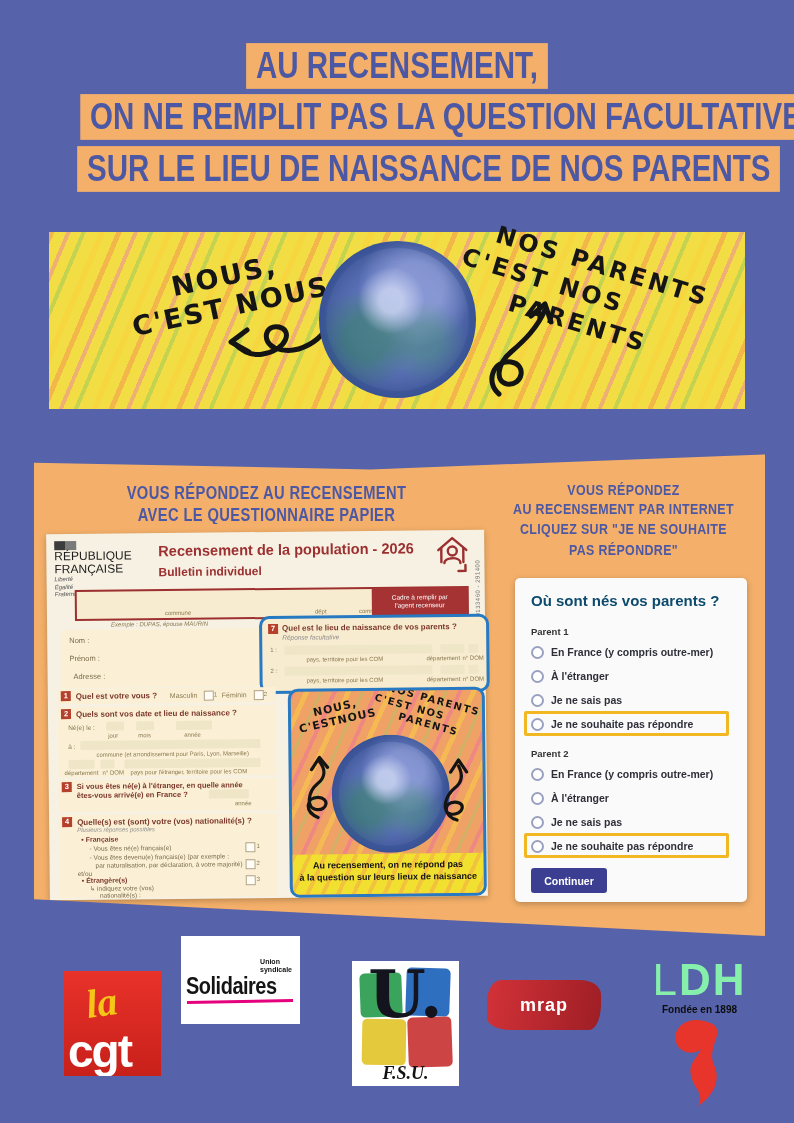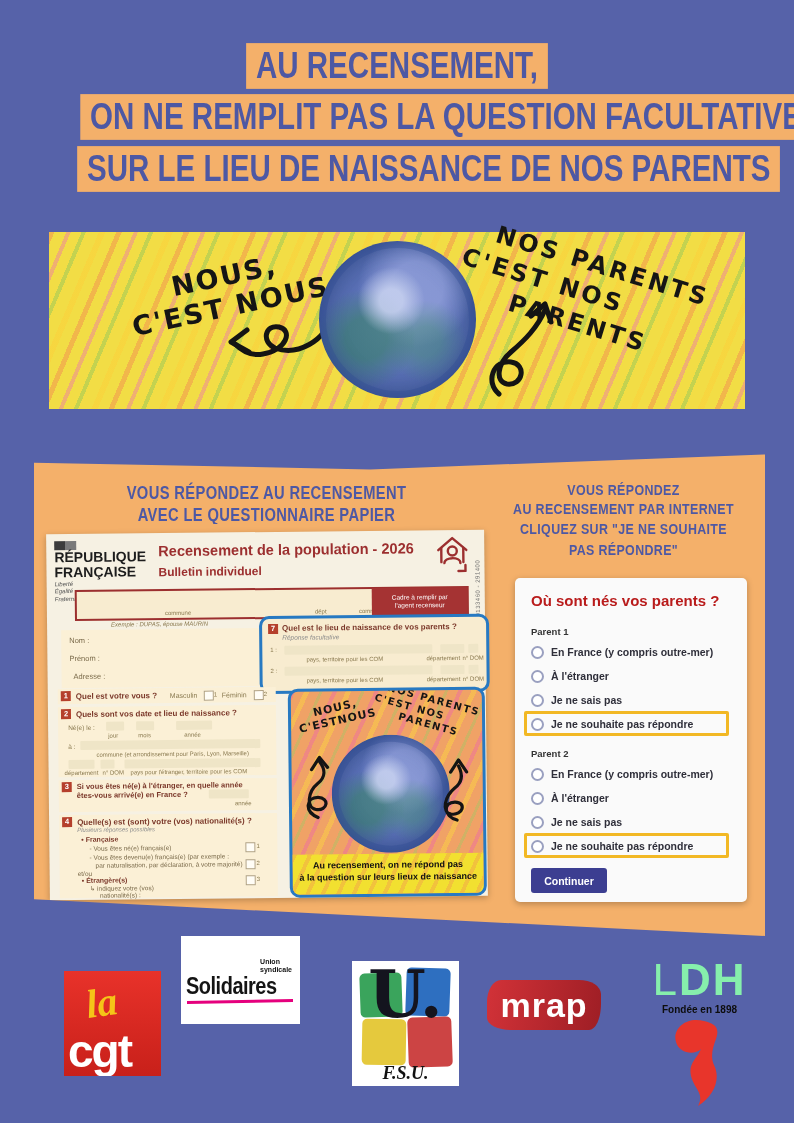--- a/index.html
+++ b/index.html
@@ -46,21 +46,21 @@
          clip-path:polygon(0% 2.2%, 46% 3.6%, 100% 0.5%, 100% 100%, 0% 92.4%);}
   .col-header{position:absolute;text-align:center;color:#4d58a4;font-weight:bold;
          transform:scale(0.92,1.1);letter-spacing:0.4px;}
   .paper-header{left:10px;top:32px;width:445px;font-size:16px;line-height:1.25;}
   .net-header{left:452px;top:32px;width:275px;font-size:13.5px;line-height:1.35;}
 
   
   .form-card{position:absolute;left:14px;top:80px;width:438px;height:366px;background:#f6f1e3;
          transform:rotate(-0.6deg);box-shadow:0 2px 6px rgba(0,0,0,0.25);font-family:"Liberation Sans",sans-serif;}
   .abs{position:absolute;}
-  .rf-name{font-size:14px;font-weight:bold;color:#1d1d1d;line-height:1.1;}
+  .rf-name{font-size:12px;font-weight:normal;color:#1d1d1d;line-height:1.1;}
   .rf-motto{font-size:6px;font-style:italic;color:#555;line-height:1.25;}
   .flagmark{width:22px;height:9px;background:linear-gradient(90deg,#3c3c3c 0 50%,#7a7a7a 50% 100%);}
   .form-title{font-size:15px;font-weight:bold;color:#9c2f2f;white-space:nowrap;transform:scale(0.97,1);transform-origin:left;}
   .form-subtitle{font-size:12px;font-weight:bold;color:#9c2f2f;}
   .side-vert{writing-mode:vertical-rl;transform:rotate(180deg);font-size:6px;color:#6d6d6d;letter-spacing:0.5px;}
   .commune-band{border:2px solid #9c2f2f;background:#f8ecd0;}
   .band-label{font-size:6px;color:#8a7a50;}
   .agent-box{background:#a53333;color:#fff;font-size:6.5px;line-height:1.3;text-align:center;
         display:flex;flex-direction:column;justify-content:center;}
   .tiny-it{font-size:6px;font-style:italic;color:#8a7a50;}
@@ -95,21 +95,21 @@
   .ov-caption{position:absolute;left:0;bottom:0;width:100%;height:40px;text-align:center;
       background:
         repeating-linear-gradient(115deg, rgba(242,150,80,0.4) 0 4px, rgba(242,150,80,0) 4px 14px),
         #f2e030;
       font-size:9px;font-weight:bold;color:#111;line-height:1.3;padding-top:6px;box-sizing:border-box;
       font-family:"Liberation Sans",sans-serif;}
 
   
   .web-card{position:absolute;left:481px;top:126px;width:232px;height:324px;background:#fafafa;
        border-radius:5px;box-shadow:0 2px 6px rgba(0,0,0,0.25);}
-  .web-title{position:absolute;left:16px;top:14px;font-size:15px;font-weight:bold;color:#b91c1c;}
+  .web-title{position:absolute;left:16px;top:14px;font-size:15px;font-weight:bold;color:#0c4a6e;}
   .parent-label{position:absolute;left:16px;font-size:9.5px;font-weight:bold;color:#333;}
   .opt{position:absolute;left:16px;height:16px;display:flex;align-items:center;gap:7px;}
   .radio{width:13px;height:13px;border:2px solid #9aa0c0;border-radius:50%;background:#fff;box-sizing:border-box;flex:none;}
   .opt-label{font-size:10.5px;font-weight:bold;color:#2f2f3a;white-space:nowrap;}
   .hlbox{position:absolute;left:9px;width:205px;height:25px;border:3px solid #f2b824;border-radius:2px;box-sizing:border-box;}
   .continue-btn{position:absolute;left:16px;top:290px;width:76px;height:25px;background:#3c3e91;color:#fff;
       font-size:10.5px;font-weight:bold;border:none;border-radius:3px;font-family:"Liberation Sans",sans-serif;}
 
   
   .logo{position:absolute;}
@@ -122,21 +122,21 @@
   .sol-name{position:absolute;left:5px;top:38px;font-size:21px;font-weight:bold;color:#141414;letter-spacing:-0.5px;transform:scale(0.95,1.1);transform-origin:left;}
   .sol-bar{position:absolute;left:6px;top:64px;width:106px;height:3px;background:#e5007d;transform:rotate(-1deg);}
   .fsu{left:352px;top:961px;width:107px;height:125px;background:#fff;}
   .patch{position:absolute;border-radius:5px;}
   .fsu-u{position:absolute;left:0;top:-6px;width:100%;text-align:center;font-family:"DejaVu Serif",serif;
       font-weight:bold;font-size:66px;color:#14141e;}
   .fsu-name{position:absolute;left:0;bottom:2px;width:100%;text-align:center;font-family:"Liberation Serif",serif;
       font-style:italic;font-weight:bold;font-size:18px;color:#111;}
   .mrap{left:487px;top:980px;width:114px;height:50px;background:linear-gradient(100deg,#d23238,#9e1e25);
       border-radius:14px 22px 12px 24px / 22px 14px 26px 12px;display:flex;align-items:center;justify-content:center;}
-  .mrap-name{color:#fff;font-weight:bold;font-size:34px;letter-spacing:1px;}
+  .mrap-name{color:#fff;font-weight:bold;font-size:18px;letter-spacing:1px;}
   .ldh{left:642px;top:958px;width:115px;height:150px;text-align:center;}
   .ldh-name{font-size:44px;color:#86efac;letter-spacing:2px;line-height:1;}
   .ldh-name .light{font-weight:normal;}
   .ldh-name .bold{font-weight:bold;}
   .ldh-sub{font-size:10px;font-weight:bold;color:#0d0d0d;margin-top:2px;}
   .ldh-mark{margin-top:4px;}
 </style>
 </head>
 <body>
 

